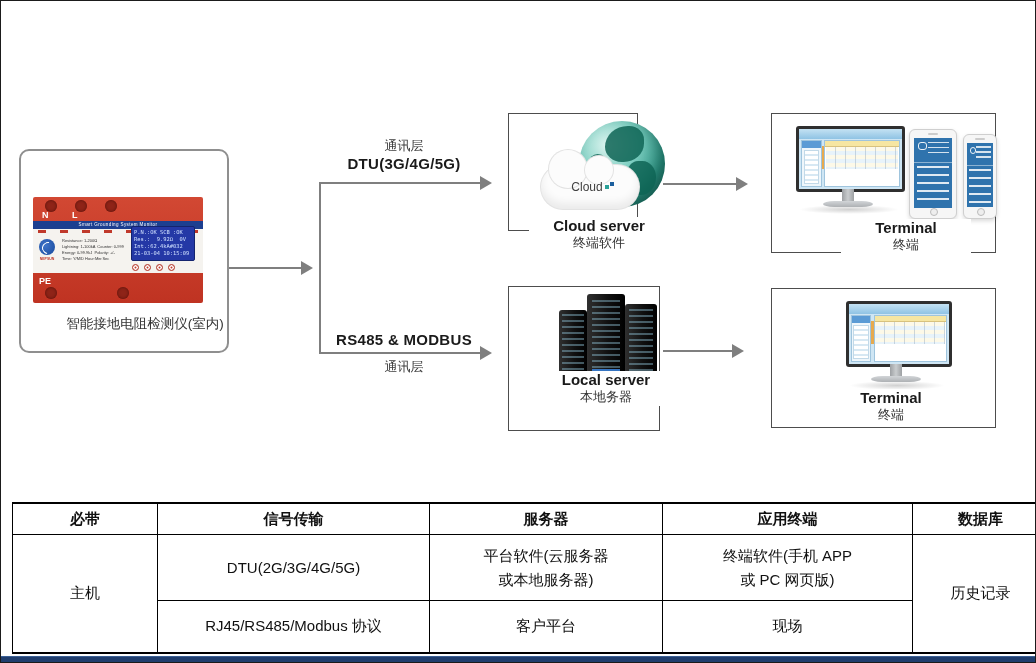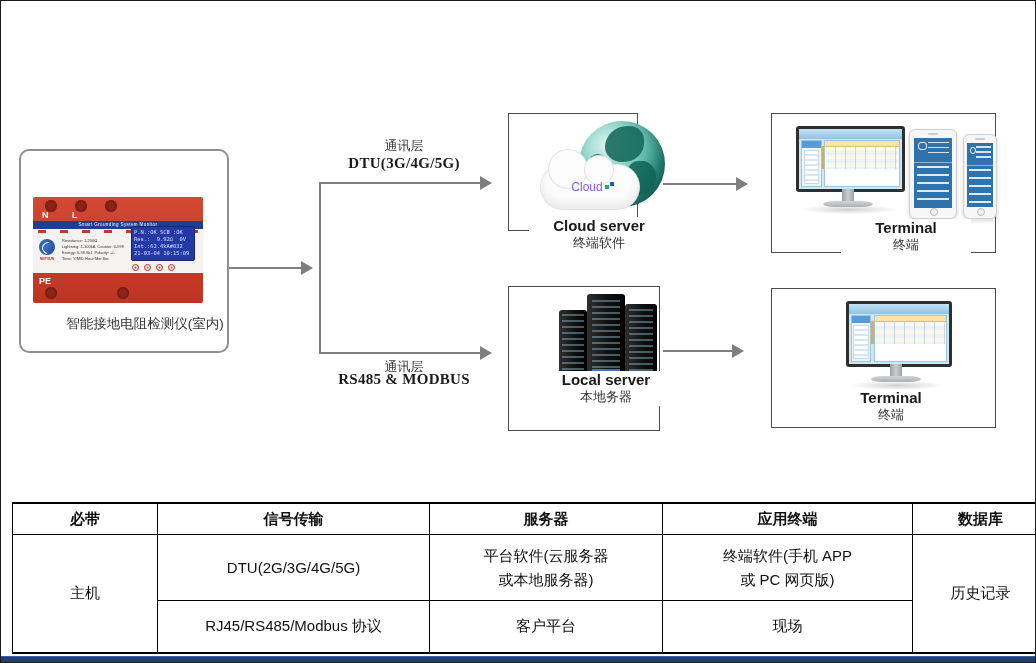--- a/index.html
+++ b/index.html
@@ -36,41 +36,41 @@
     font-size:5.4px;line-height:1.3;color:#cfe0ff;white-space:pre;overflow:hidden;}
   .dev-btns{position:absolute;left:99px;top:43px;display:flex;gap:5px;}
   .dev-btn{width:7px;height:7px;border-radius:50%;background:#fff;border:1px solid #b03022;box-sizing:border-box;box-shadow:inset 0 0 0 1.5px #fff, inset 0 0 0 3px #c0392b;}
 
   
   .line{background:var(--arrow,#7F7F7F);}
   .head{width:0;height:0;border-top:7px solid transparent;border-bottom:7px solid transparent;border-left:12px solid var(--arrow,#7F7F7F);}
 
   .branch-label{text-align:center;color:#1a1a1a;}
   .lbl-cn{font-size:13px;color:#3a3a3a;}
-  .lbl-proto{font-size:15px;font-weight:bold;letter-spacing:.3px;font-family:Liberation Serif, serif;}
+  .lbl-proto{font-size:15px;font-weight:bold;letter-spacing:.3px;}
 
   
   .node-box{border:1px solid var(--node-border,#4D4D4D);box-sizing:border-box;background:#fff;}
   .node-labels{text-align:center;background:#fff;z-index:5;}
   .node-title{font-size:15px;font-weight:bold;color:#1a1a1a;}
   .node-sub{font-size:13px;color:#333;}
 
   
   .globe{left:578px;top:88px;width:86px;height:86px;border-radius:50%;z-index:2;overflow:hidden;
     background:radial-gradient(circle at 32% 28%,#dcf4ef 0%,#7fcfc2 35%,var(--globe-teal,#27907F) 68%,#115f53 100%);
     box-shadow:inset -6px -8px 14px rgba(0,0,0,.25);}
   .land{position:absolute;background:#0e6455;opacity:.85;}
   .land1{left:30%;top:6%;width:46%;height:42%;border-radius:62% 40% 55% 45%;}
   .land2{left:56%;top:46%;width:34%;height:40%;border-radius:45% 55% 62% 40%;}
   .land3{left:12%;top:38%;width:22%;height:22%;border-radius:50% 60% 45% 55%;}
   .cloud-shape{left:540px;top:132px;width:98px;height:44px;background:#fcfcfc;border-radius:22px;z-index:3;
     box-shadow:0 0 0 1px #e3e3e3, inset 0 -6px 9px rgba(0,0,0,.07);display:flex;align-items:center;justify-content:center;}
   .cloud-shape::before{content:"";position:absolute;left:8px;top:-15px;width:38px;height:38px;border-radius:50%;background:#fcfcfc;box-shadow:0 0 0 1px #e3e3e3;}
   .cloud-shape::after{content:"";position:absolute;left:44px;top:-9px;width:28px;height:28px;border-radius:50%;background:#fcfcfc;box-shadow:0 0 0 1px #e3e3e3;}
-  .cloud-word{position:relative;z-index:4;color:#8b5cf6;font-size:12px;}
+  .cloud-word{position:relative;z-index:4;color:#404040;font-size:12px;}
   .cloud-dot{display:inline-block;width:4px;height:4px;background:#2aa198;margin-left:2px;box-shadow:5px -3px 0 #1c5f9e;}
 
   
   .tower{background:linear-gradient(90deg,#303030,#101010 55%,#000);border-radius:3px 3px 1px 1px;z-index:2;}
   .tower-slots{position:absolute;left:12%;right:12%;top:6%;bottom:12%;
     background:repeating-linear-gradient(180deg,rgba(140,190,210,.45) 0 2px,transparent 2px 6px);}
   .tower-led{position:absolute;left:12%;right:12%;bottom:14%;height:4px;background:#3a7fd5;opacity:.9;}
   .floor-shadow{background:radial-gradient(ellipse at center,rgba(0,0,0,.18),rgba(0,0,0,0) 70%);z-index:1;}
 
   
@@ -173,21 +173,21 @@
     <div class="abs line" style="left:662px;top:150px;width:74px;height:2px;"></div>
     <div class="abs head" style="left:735px;top:144px;"></div>
 
     <div class="abs line" style="left:662px;top:317px;width:70px;height:2px;"></div>
     <div class="abs head" style="left:731px;top:311px;"></div>
 
     <div class="abs branch-label" style="left:318px;top:104px;width:170px;">
       <div class="lbl-cn">通讯层</div>
       <div class="lbl-proto">DTU(3G/4G/5G)</div>
     </div>
-    <div class="abs branch-label" style="left:318px;top:298px;width:170px;margin-top:40px;">
+    <div class="abs branch-label" style="left:318px;top:298px;width:170px;">
       <div class="lbl-proto">RS485 &amp; MODBUS</div>
     </div>
     <div class="abs branch-label" style="left:318px;top:325px;width:170px;">
       <div class="lbl-cn">通讯层</div>
     </div>
 
     <div class="abs node-box" style="left:507px;top:80px;width:130px;height:118px;"></div>
     <div class="abs globe">
       <div class="land land1"></div>
       <div class="land land2"></div>

